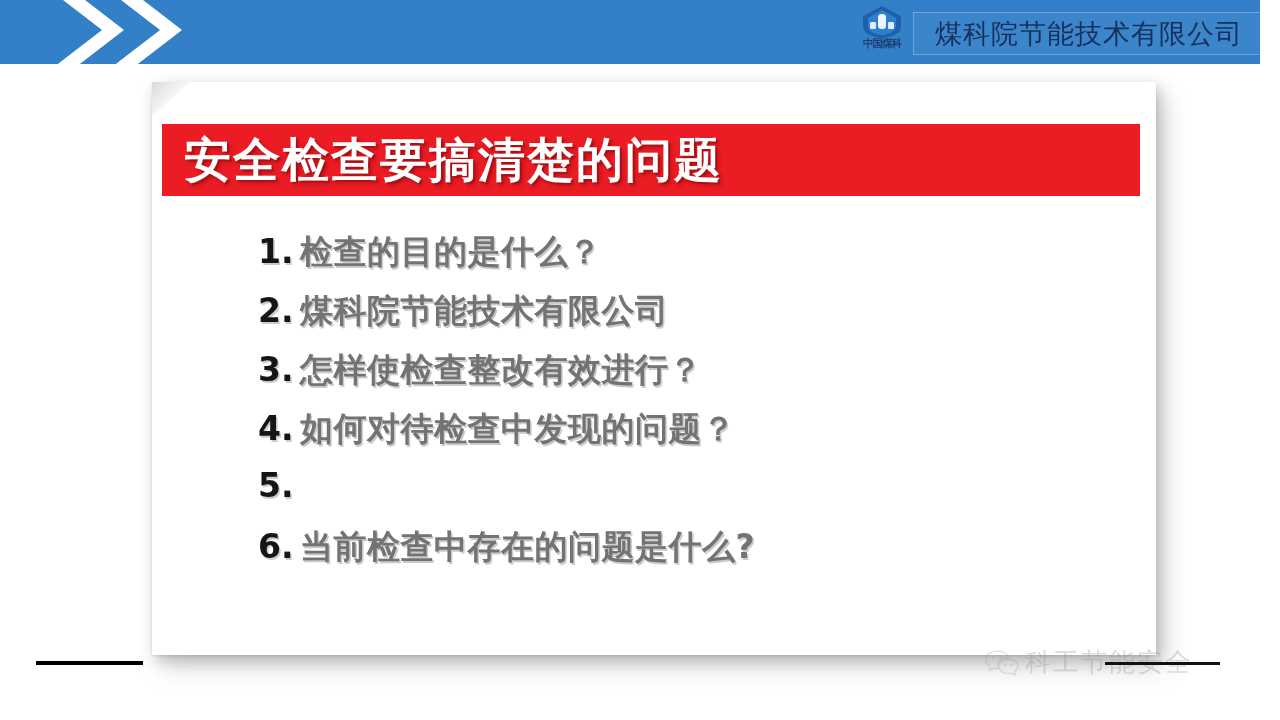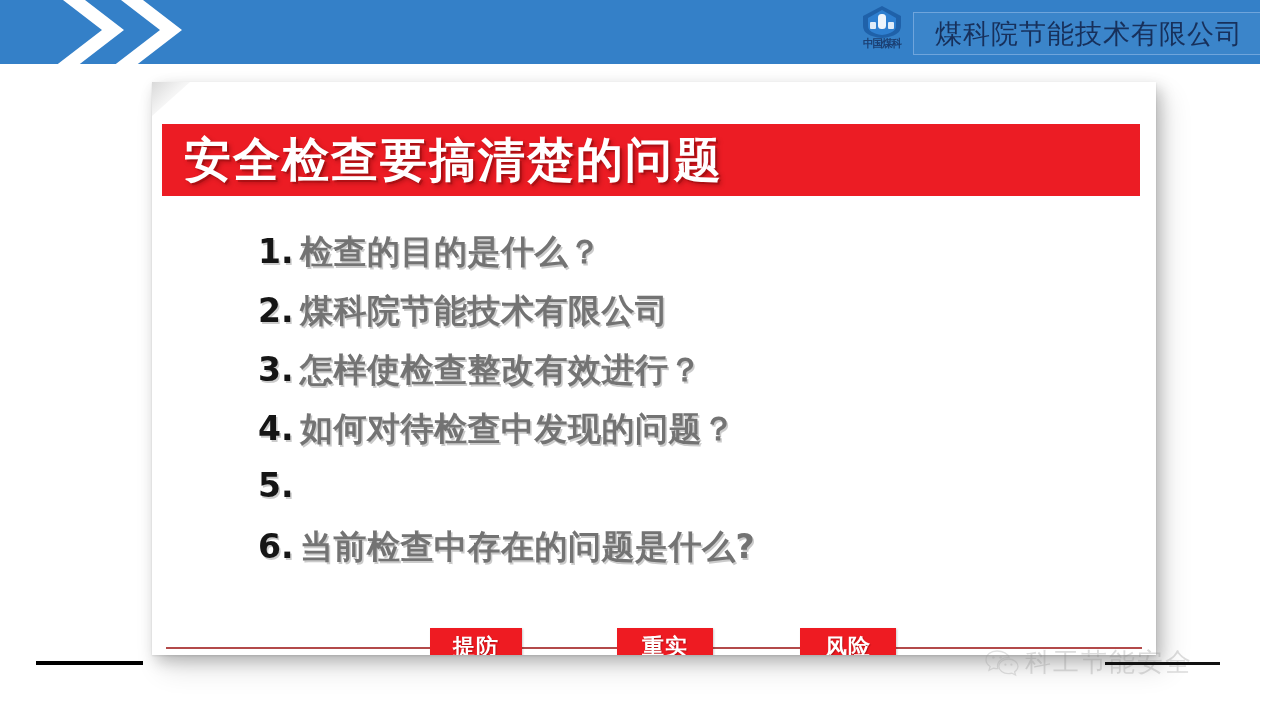--- a/index.html
+++ b/index.html
@@ -311,33 +311,20 @@
           <div class="q-num">5.</div>
         </div>
 
         <div class="question-item">
           <div class="q-num">6.</div>
           <div class="q-text">当前检查中存在的问题是什么?</div>
         </div>
 
       </div>
 
-      <div class="tag-rule">
-        <div class="rule-line"></div>
-
-        <div class="tag tag-0">
-          <span>提防</span>
-        </div>
-        <div class="tag tag-1">
-          <span>重实</span>
-        </div>
-        <div class="tag tag-2">
-          <span>风险</span>
-        </div>
-      </div>
 
     </div>
   </div>
 
   <div class="footer-rule"></div>
 
   <div class="wechat-watermark">
     <svg class="wechat-icon" viewBox="0 0 34 30" xmlns="http://www.w3.org/2000/svg">
       <path d="M12 3 C5.5 3 1 7 1 11.8 C1 14.5 2.6 16.9 5.1 18.5 L4 22.3 L8.3 20.2
                C9.5 20.5 10.7 20.7 12 20.7 C12.3 20.7 12.6 20.7 12.9 20.6

